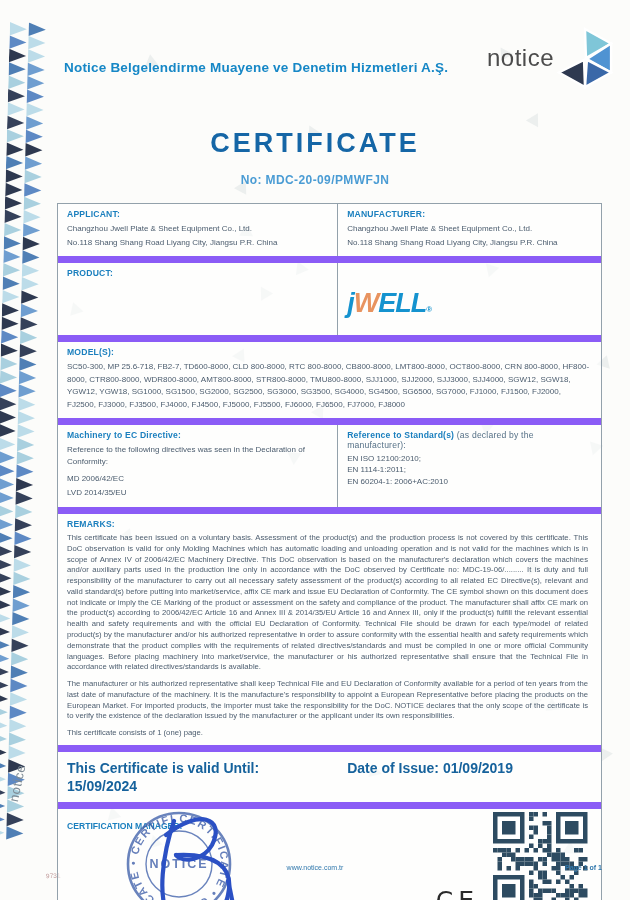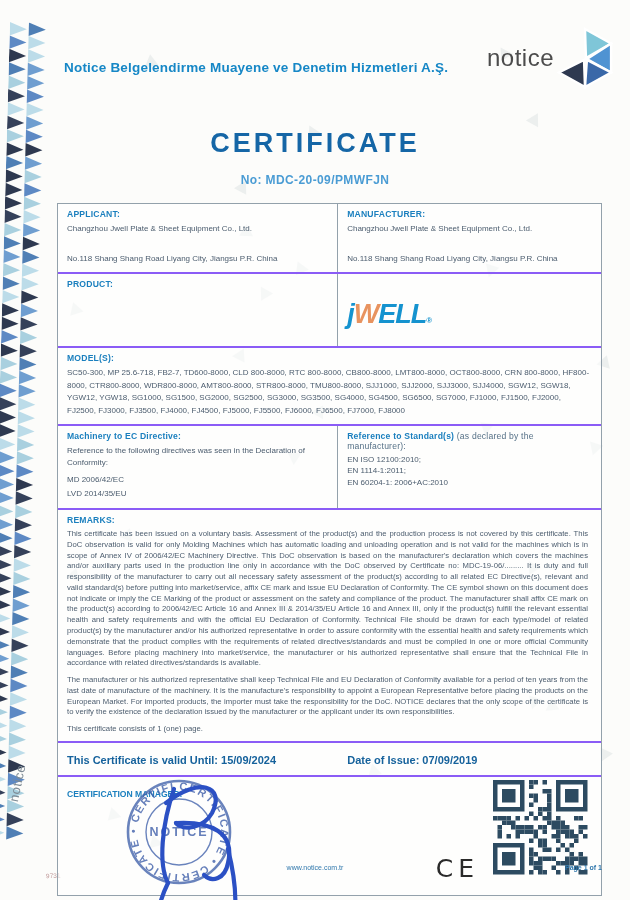--- a/index.html
+++ b/index.html
@@ -33,39 +33,39 @@
   }
   .cert-no{
     position:absolute;left:0;top:173px;width:100%;text-align:center;
     color:#4a9cd4;font-weight:bold;font-size:12px;letter-spacing:.4px;
   }
   
   .table{
     position:absolute;left:57px;top:203px;width:543px;
     border:1px solid #93a1ab;background:rgba(255,255,255,0.55);
   }
-  .row{display:flex;border-top:2px solid #8b5cf6;}
+  .row{display:flex;border-top:7px solid #8b5cf6;}
   .row:first-child{border-top:none;}
   .cell{padding:5px 9px 6px 9px;box-sizing:border-box;}
   .cell-l{width:51.6%;border-right:1px solid #93a1ab;}
   .cell-r{width:48.4%;}
   .cell-full{width:100%;}
   .lbl{color:#1a7fbe;font-weight:bold;font-size:8.6px;margin-bottom:4px;letter-spacing:.2px;}
   .lbl .lbl-norm{font-weight:normal;color:#557086;}
   .val{font-size:8px;line-height:1.55;color:#4b5c6e;}
-  .val-line{margin-bottom:18px;}
+  .val-line{margin-bottom:2px;}
   .models-val{font-size:8px;line-height:1.6;color:#4b5c6e;}
   .dir-item{font-size:8px;color:#4b5c6e;margin-top:5px;}
   .std-item{font-size:8px;color:#4b5c6e;margin-top:2.5px;}
   .remarks p{
     margin:0 4px 6px 0;font-size:7.7px;line-height:1.4;text-align:justify;color:#4b5c6e;
   }
   .remarks p:last-child{margin-bottom:0;}
   .validity-row .cell{padding-top:7px;padding-bottom:7px;}
-  .valid-until,.date-issue{color:#16629c;font-weight:bold;font-size:11px;}
+  .valid-until,.date-issue{color:#16629c;font-weight:bold;font-size:14px;}
   .sig-row{position:relative;min-height:118px;}
   .sig-label{position:absolute;left:9px;top:12px;color:#1a7fbe;font-weight:bold;font-size:8.6px;}
   
   .jwell{margin-top:20px;font-style:italic;font-weight:bold;font-size:27px;letter-spacing:-1px;}
   .jwell .j{color:#1593cf;}
   .jwell .w{color:#e8935f;}
   .jwell .ell{color:#1593cf;}
   .jwell .reg{font-size:8px;color:#1593cf;font-style:normal;vertical-align:baseline;}
   
   .stamp{position:absolute;left:63px;top:0px;opacity:.8;}
@@ -315,21 +315,21 @@
         <p>The manufacturer or his authorized representative shall keep Technical File and EU Declaration of Conformity available for a period of ten years from the last date of manufacture of the machinery. It is the manufacture's responsibility to appoint a European Representative before placing the products on the European Market. For imported products, the importer must take the responsibility for the DoC. NOTICE declares that the only scope of the certificate is to verify the existence of the declaration issued by the manufacturer or the applicant under its own responsibilities.</p>
         <p>This certificate consists of 1 (one) page.</p>
       </div>
     </div>
 
     <div class="row validity-row">
       <div class="cell" style="width:51.6%;">
         <span class="valid-until">This Certificate is valid Until: 15/09/2024</span>
       </div>
       <div class="cell cell-r">
-        <span class="date-issue">Date of Issue: 07/09/2019</span>
+        <span class="date-issue">Date of Issue: 01/09/2019</span>
       </div>
     </div>
 
     <div class="row sig-row">
       <div class="sig-label">CERTIFICATION MANAGER:</div>
 
       <svg class="stamp" width="116" height="112" viewBox="0 0 116 112">
         <circle cx="58" cy="55" r="51" fill="none" stroke="#4565ad" stroke-width="2.6"></circle>
         <circle cx="58" cy="55" r="33" fill="none" stroke="#4565ad" stroke-width="1.4"></circle>
         <defs>

